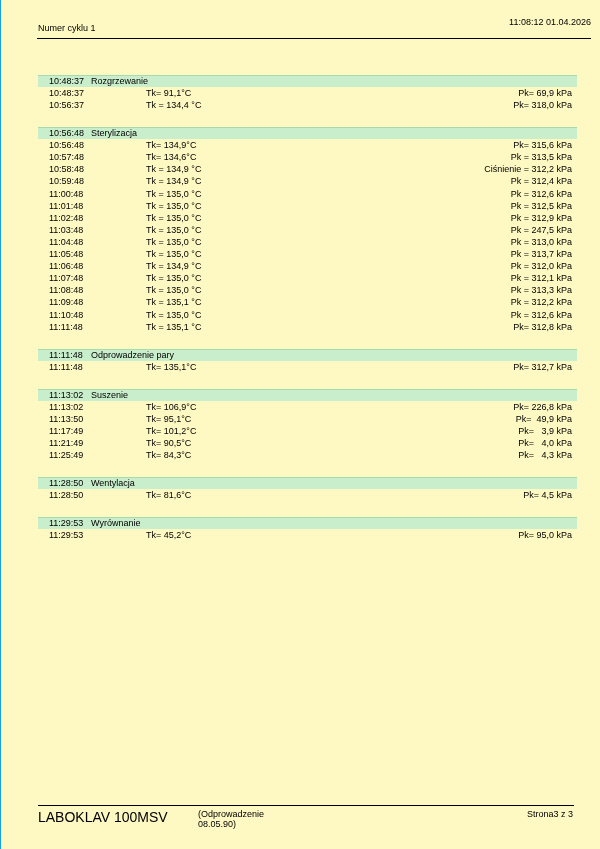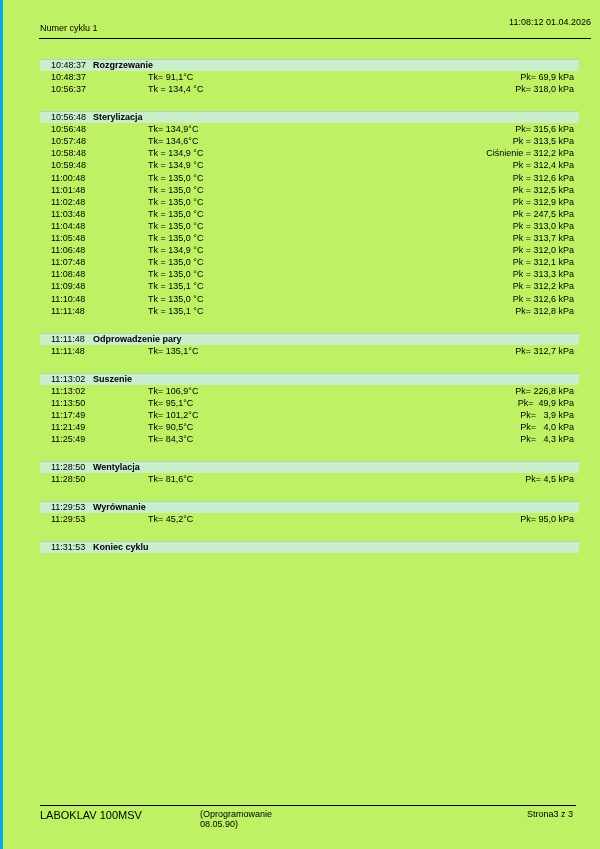--- a/index.html
+++ b/index.html
@@ -1,48 +1,48 @@
 <!DOCTYPE html>
 <html><head>
 <meta charset="utf-8">
 <style>
   html,body{margin:0;padding:0;}
   body{
     width:600px;height:849px;position:relative;background:#ffffff;
     font-family:"Liberation Sans","DejaVu Sans",sans-serif;
     color:#000;overflow:hidden;
   }
-  .page{position:absolute;inset:0;background:#bef264;border-left:3px solid #0ea5e9;}
+  .page{position:absolute;inset:0;background:#fef9c3;border-left:1px solid #0ea5e9;}
 
   
   .hdr-left{position:absolute;left:37px;top:23px;font-size:9px;}
   .hdr-right{position:absolute;right:9px;top:17px;font-size:9px;}
   .hdr-rule{position:absolute;left:36px;right:9px;top:38px;border-top:1.2px solid #000;}
 
   
   .content{position:absolute;left:37px;top:59px;width:539px;}
   .section{margin-top:16px;}
-  .section:first-child{margin-top:0;}
+  .section:first-child{margin-top:16px;}
   .bar{
     height:11px;line-height:11px;
     background:var(--bar,#c9eecb);
     border-top:1px solid var(--bar-edge,#a9d9ae);
     display:flex;align-items:center;
     font-size:9px;
   }
   .bar-time{margin-left:11px;width:42px;font-size:9px;}
-  .bar-title{font-weight:bold;font-size:9px;}
+  .bar-title{font-weight:normal;font-size:9px;}
   .row{position:relative;height:12.1px;line-height:12.1px;font-size:9px;}
   .row-time{position:absolute;left:11px;top:0;}
   .row-tk{position:absolute;left:108px;top:0;white-space:pre;}
   .row-pk{position:absolute;right:5px;top:0;white-space:pre;}
 
   
   .ftr-rule{position:absolute;left:37px;top:805px;width:536px;border-top:1.2px solid #000;}
-  .ftr-left{position:absolute;left:37px;top:809px;font-size:11px;}
+  .ftr-left{position:absolute;left:37px;top:809px;font-size:14px;}
   .ftr-center{position:absolute;left:197px;top:809px;font-size:9px;line-height:10px;}
   .ftr-right{position:absolute;right:27px;top:809px;font-size:9px;}
 </style>
 </head>
 <body style="--bar: #c9eecb; --bar-edge: #a9d9ae;">
 
 <div class="page">
 
   <div class="hdr-left">Numer cyklu 1</div>
   <div class="hdr-right">11:08:12 01.04.2026</div>
@@ -208,29 +208,23 @@
         <div class="bar">
           <span class="bar-time">11:29:53</span>
           <span class="bar-title">Wyrównanie</span>
         </div>
         <div class="row">
           <span class="row-time">11:29:53</span>
           <span class="row-tk">Tk= 45,2°C</span>
           <span class="row-pk">Pk= 95,0 kPa</span>
         </div>
       </div>
-      <div class="section">
-        <div class="bar">
-          <span class="bar-time">11:31:53</span>
-          <span class="bar-title">Koniec cyklu</span>
-        </div>
-      </div>
     </div>
 
   <div class="ftr-rule"></div>
   <div class="ftr-left">LABOKLAV 100MSV</div>
   <div class="ftr-center">
-    <div>(Oprogramowanie</div>
+    <div>(Odprowadzenie</div>
     <div>08.05.90)</div>
   </div>
   <div class="ftr-right">Strona3 z 3</div>
 
 </div>
 
 </body></html>

